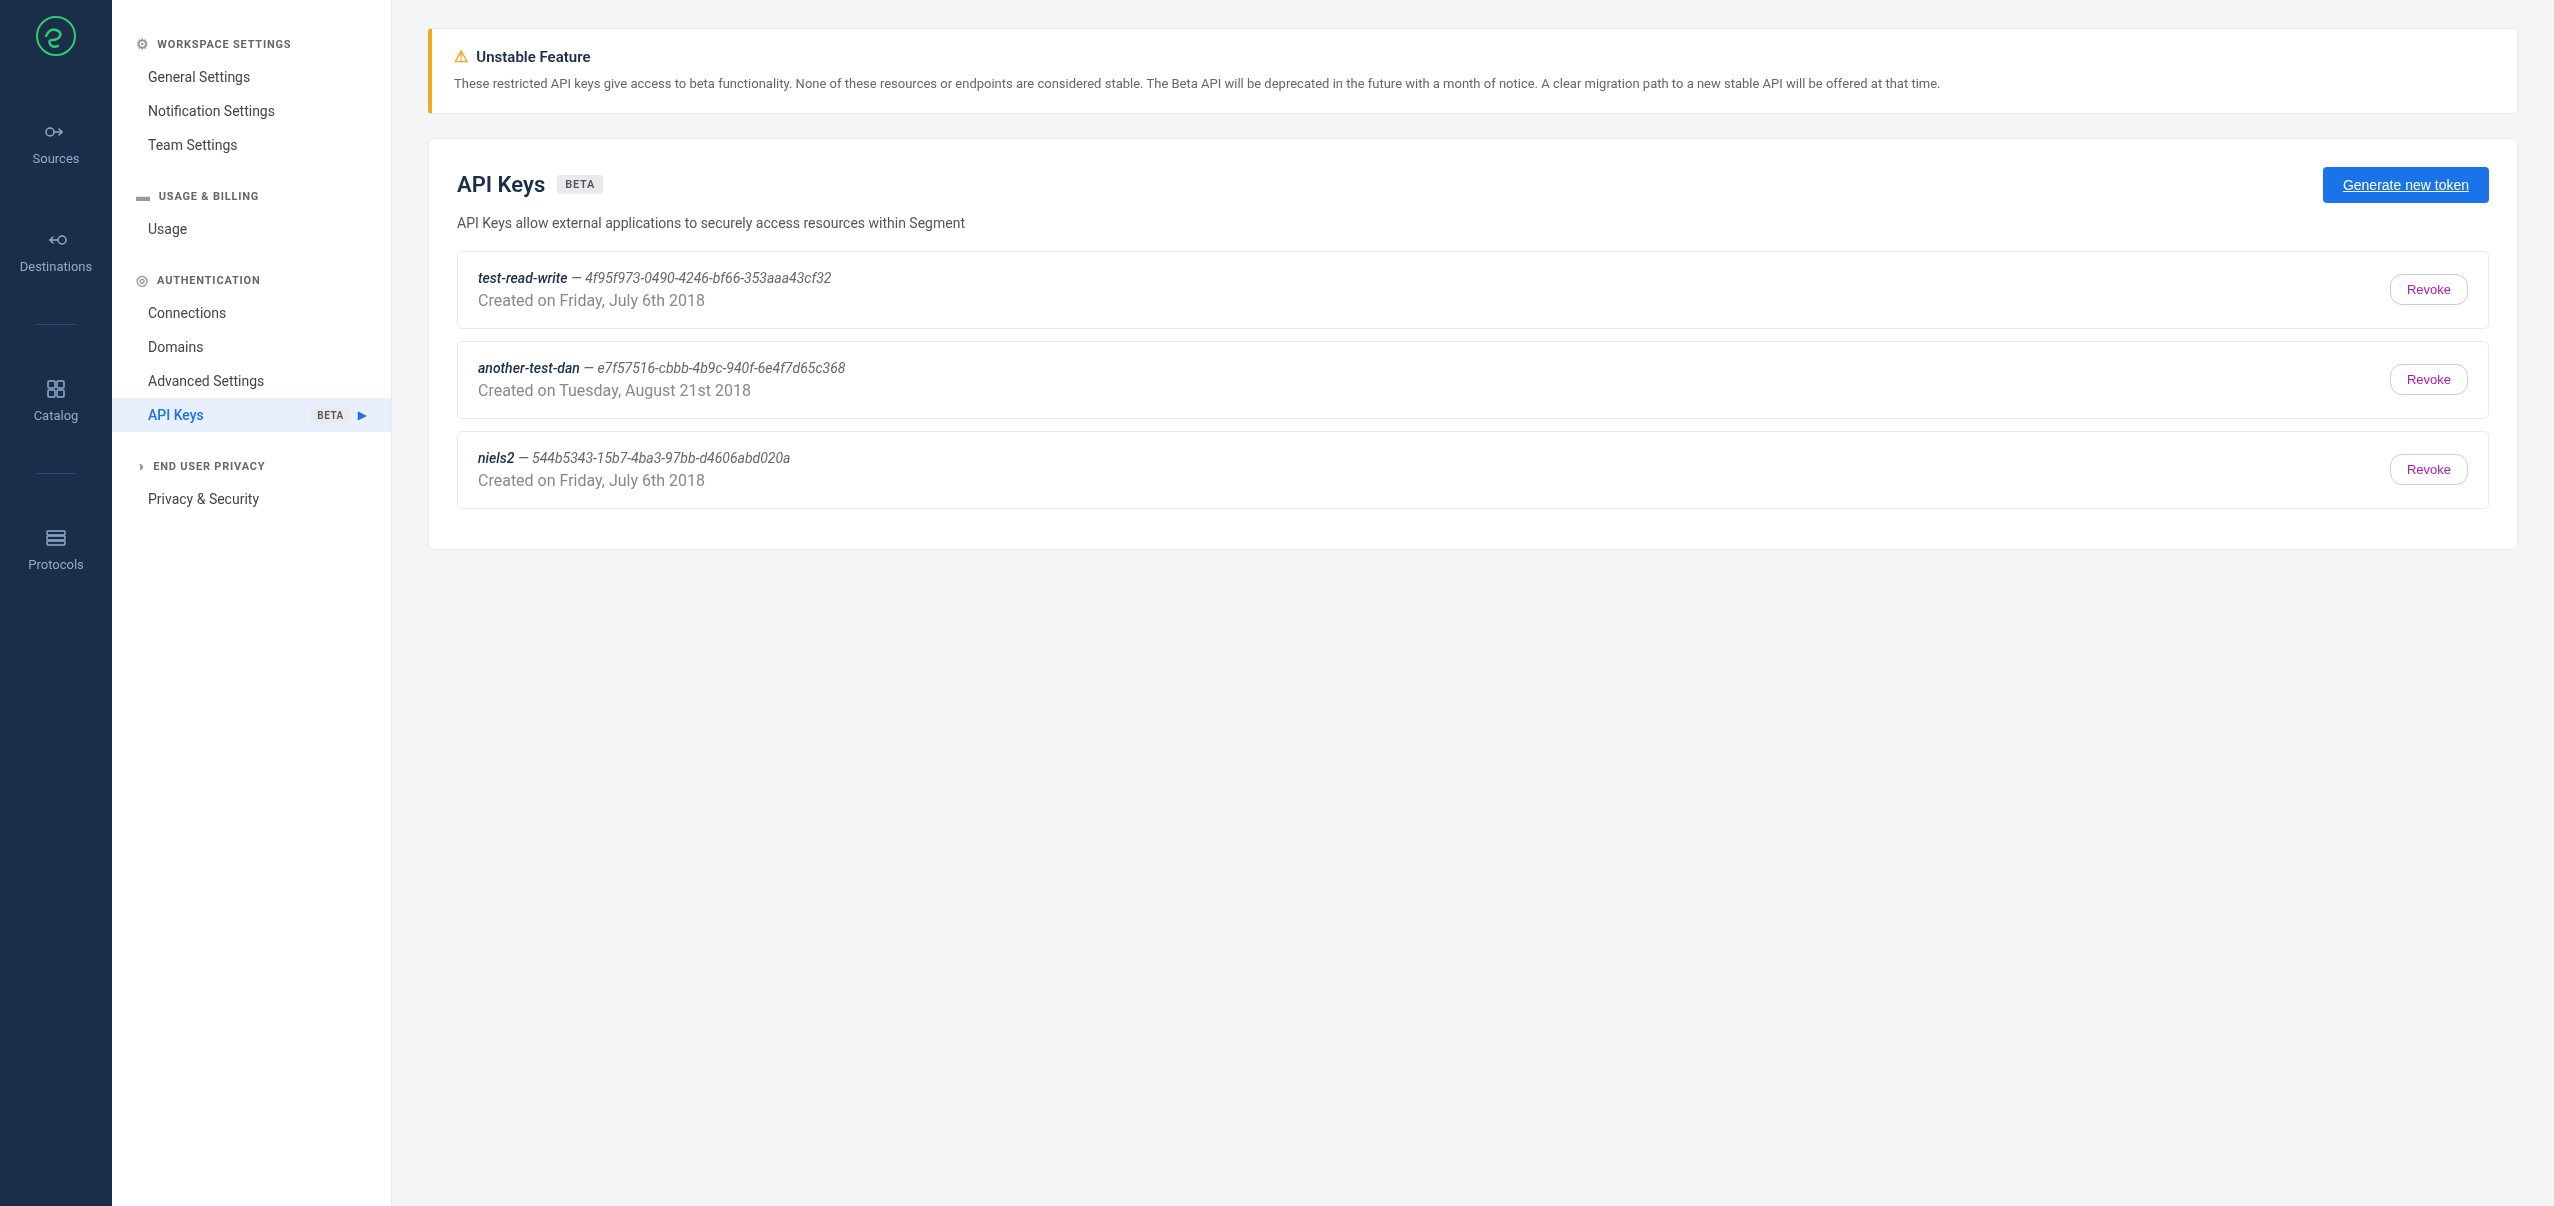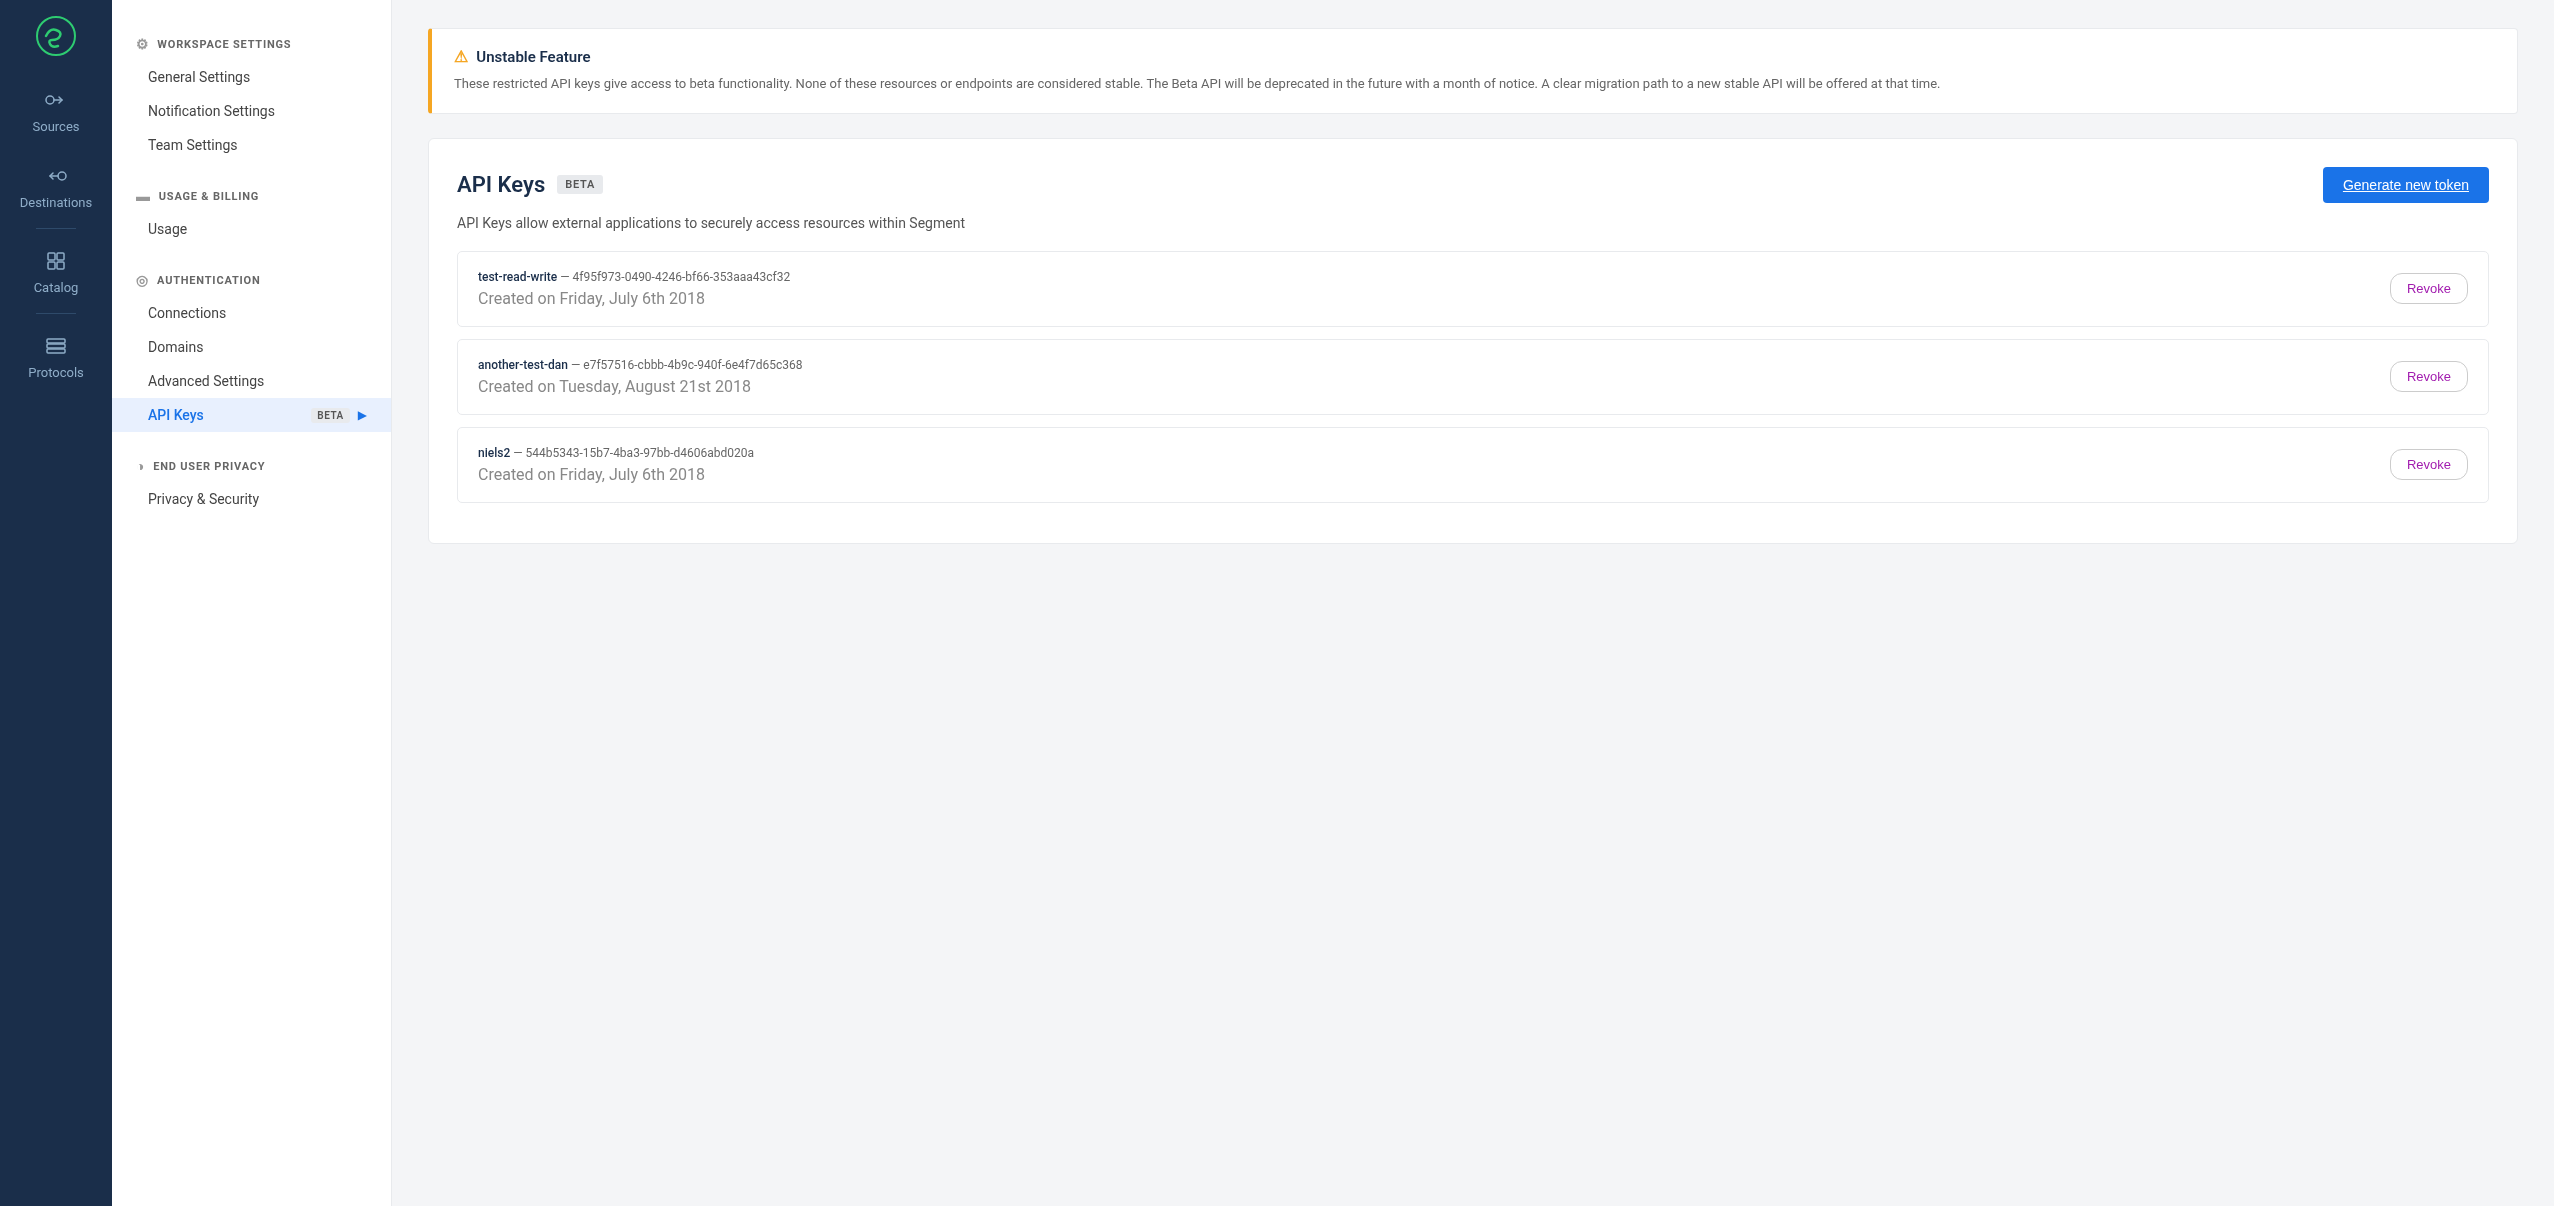--- a/index.html
+++ b/index.html
@@ -8,20 +8,21 @@
     
     .left-nav {
       width: 112px;
       background: #1a2e4a;
       display: flex;
       flex-direction: column;
       align-items: center;
       padding-top: 0;
       flex-shrink: 0;
       height: 100vh;
+      gap: 32px;
     }
     .nav-logo {
       width: 112px;
       height: 72px;
       display: flex;
       align-items: center;
       justify-content: center;
       background: #1a2e4a;
     }
     .nav-logo svg { width: 40px; height: 40px; }
@@ -206,24 +207,25 @@
     .key-row {
       border: 1px solid #e8eaed;
       border-radius: 5px;
       padding: 18px 20px;
       display: flex;
       align-items: center;
       justify-content: space-between;
       margin-bottom: 12px;
     }
     .key-info .key-name {
-      font-size: 12px;
+      font-size: 14px;
       color: #1a2e4a;
       font-weight: 500;
       margin-bottom: 5px;
+      font-style: italic;
     }
     .key-info .key-name .key-id {
       color: #666;
       font-weight: 400;
     }
     .key-info .key-date {
       font-size: 16px;
       color: #888;
     }
     .revoke-btn {

